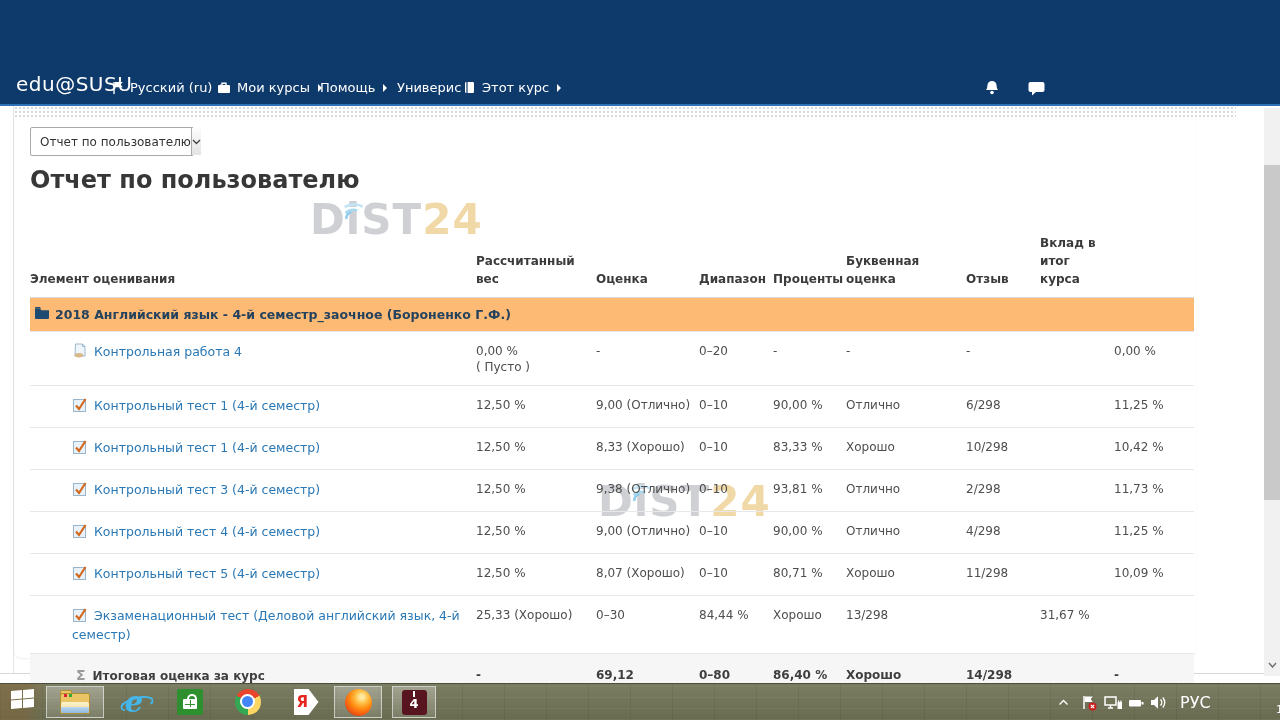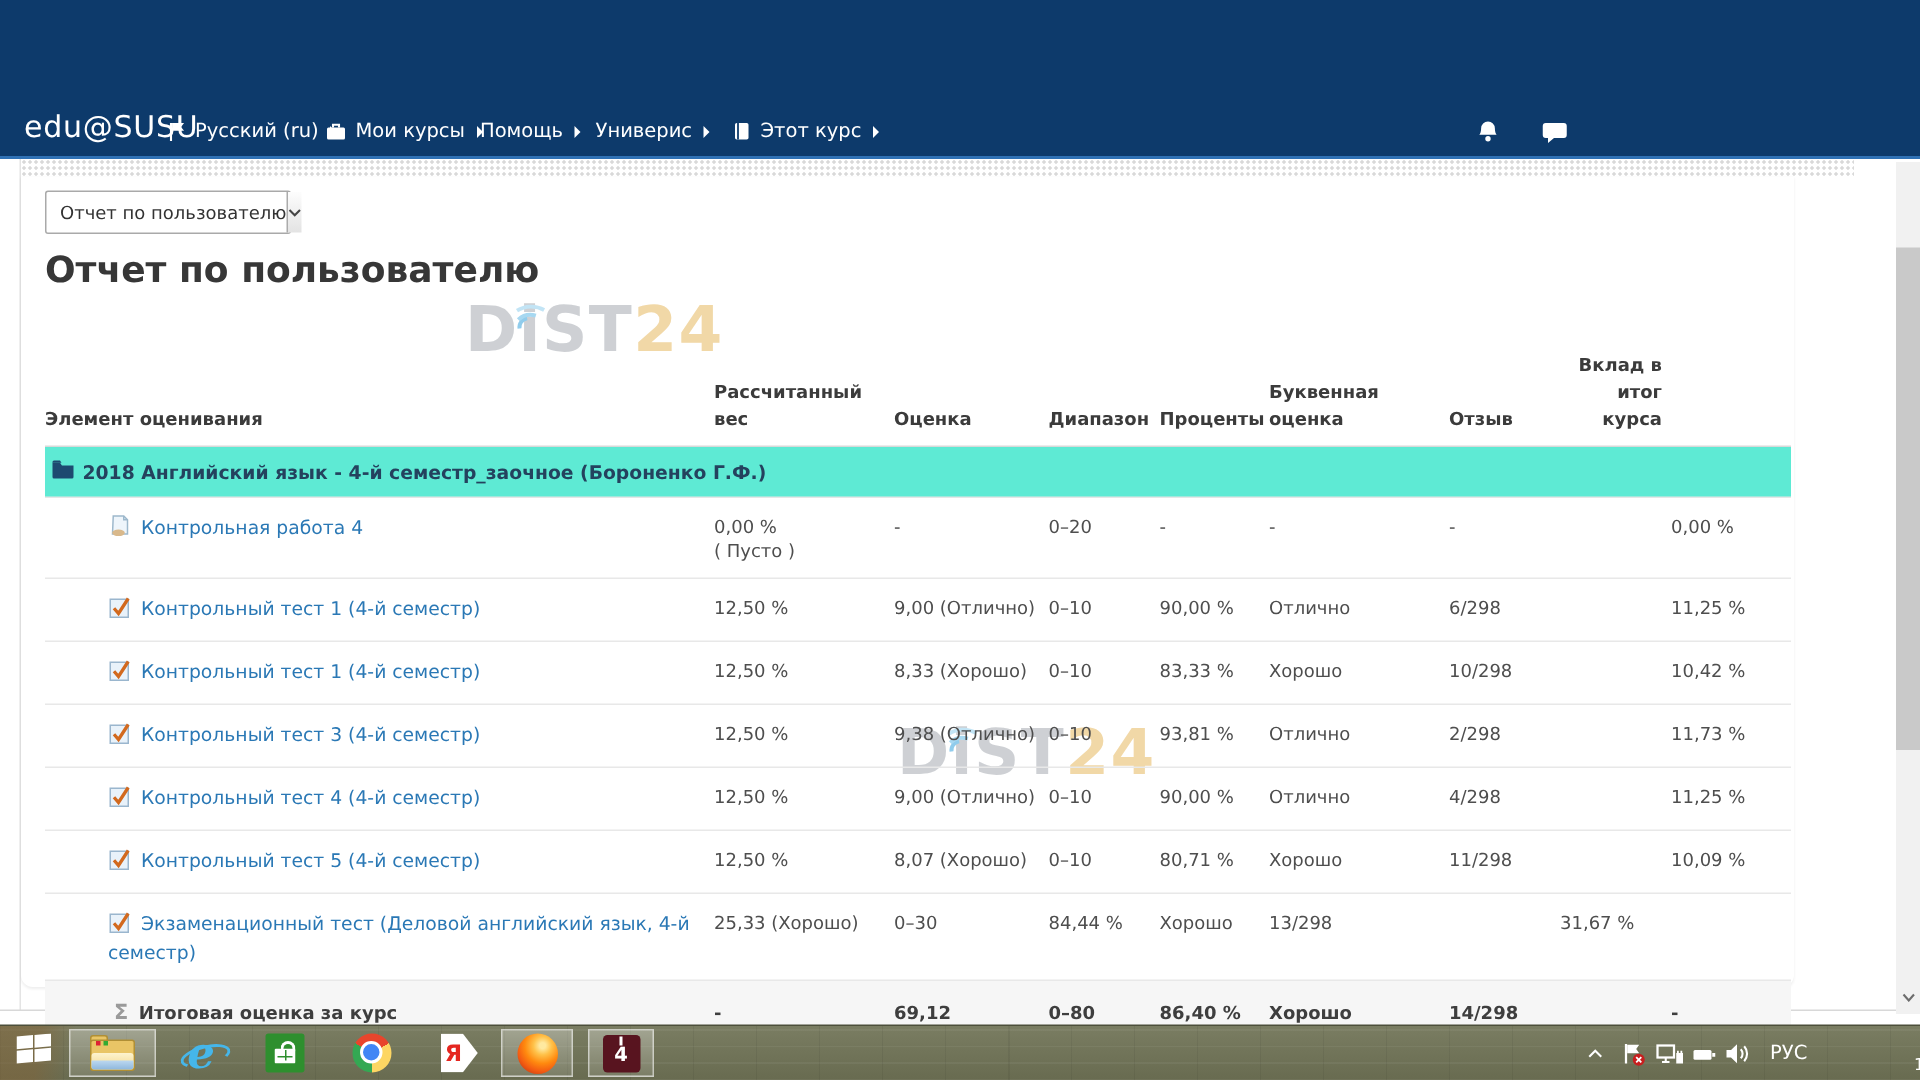--- a/index.html
+++ b/index.html
@@ -46,23 +46,23 @@
   .wm .wifi{position:absolute;left:27px;top:-13px;}
 
   
   .gtable{left:30px;top:226px;width:1164px;z-index:3;font-size:12px;color:#4e4e4e;}
   .grid{display:grid;grid-template-columns:446px 120px 103px 74px 73px 120px 74px 74px 80px;}
   .hrow{border-bottom:1px solid #d9d9d9;}
   .hcell{font-weight:bold;font-size:12px;color:#3b3b3b;display:flex;align-items:flex-end;
     padding:8px 6px 9px 0;line-height:1.5;min-height:38px;box-sizing:border-box;}
   .hw1{max-width:96px;display:inline-block;}
   .hw2{max-width:74px;display:inline-block;}
-  .hw3{max-width:92px;display:inline-block;text-align:right;}
-
-  .cat-row{height:34px;background:#5eead4;border-bottom:1px solid #e6e6e6;display:flex;align-items:center;
+  .hw3{max-width:92px;display:inline-block;}
+
+  .cat-row{height:34px;background:#fdba74;border-bottom:1px solid #e6e6e6;display:flex;align-items:center;
     padding-left:4px;box-sizing:border-box;}
   .cat-row .cat-label{font-weight:bold;font-size:12.5px;color:#24425e;margin-left:5px;}
 
   .trow{border-bottom:1px solid #e8e8e8;}
   .trow .cell{padding:11px 6px 10px 0;line-height:16px;}
   .name-cell{padding-left:42px !important;box-sizing:border-box;}
   .name-cell .item-ico{display:inline-block;vertical-align:-3px;margin-right:6px;}
   .item-link{color:#2a78b5;text-decoration:none;font-size:12.5px;cursor:pointer;}
   .nowrap{white-space:nowrap;}
 
@@ -104,21 +104,21 @@
   .archive-ic .zip{position:absolute;left:11px;top:1px;width:2px;height:6px;background:#fff;}
   .explorer-ic{width:30px;height:24px;position:relative;}
   .explorer-back{position:absolute;left:0;top:3px;width:30px;height:21px;background:#e9c566;border:1px solid #b08f35;border-radius:2px;box-sizing:border-box;}
   .explorer-tab{position:absolute;left:0;top:0;width:12px;height:5px;background:#e9c566;border:1px solid #b08f35;border-bottom:none;border-radius:2px 2px 0 0;box-sizing:border-box;}
   .explorer-front{position:absolute;left:1px;top:12px;width:28px;height:11px;background:linear-gradient(#fdf3cf,#f3d789);border-radius:2px;}
   .explorer-blue{position:absolute;left:1px;top:17px;width:28px;height:6px;background:linear-gradient(#bcd8f0,#8fb8dd);border-radius:0 0 2px 2px;}
   .dot-r{position:absolute;left:4px;top:4px;width:3px;height:3px;background:#d23;}
   .dot-g{position:absolute;left:9px;top:4px;width:3px;height:3px;background:#3a3;}
 
   .tray{position:absolute;top:0;height:37px;display:flex;align-items:center;color:#f2f2f2;}
-  .tray-lang{font-size:13px;color:#fff;}
+  .tray-lang{font-size:16px;color:#fff;}
   .tray-clock{font-size:11px;line-height:14px;color:#fff;text-align:center;}
 </style>
 </head>
 <body>
 
 <div class="abs banner">
   <div class="abs logo">edu@SUSU</div>
 
   <div class="abs nav-item" style="left:112px;">
     <span class="nav-ico">
@@ -145,21 +145,21 @@
   <div class="abs nav-item" style="left:320px;">
     <span>Помощь</span>
     <span class="caret-right"></span>
   </div>
 
   <div class="abs nav-item" style="left:397px;">
     <span>Универис</span>
     <span class="caret-right"></span>
   </div>
 
-  <div class="abs nav-item" style="left:488px;text-align:right;">
+  <div class="abs nav-item" style="left:463px;text-align:right;">
     <span class="nav-ico">
       <svg width="13" height="13" viewBox="0 0 13 13">
           <rect x="2" y="1" width="9" height="11" rx="1.2" fill="#fff"></rect>
           <path d="M4 1v11" stroke="#0d3a6b" stroke-width="1.2"></path>
         </svg>
     </span>
     <span>Этот курс</span>
     <span class="caret-right"></span>
   </div>
 

